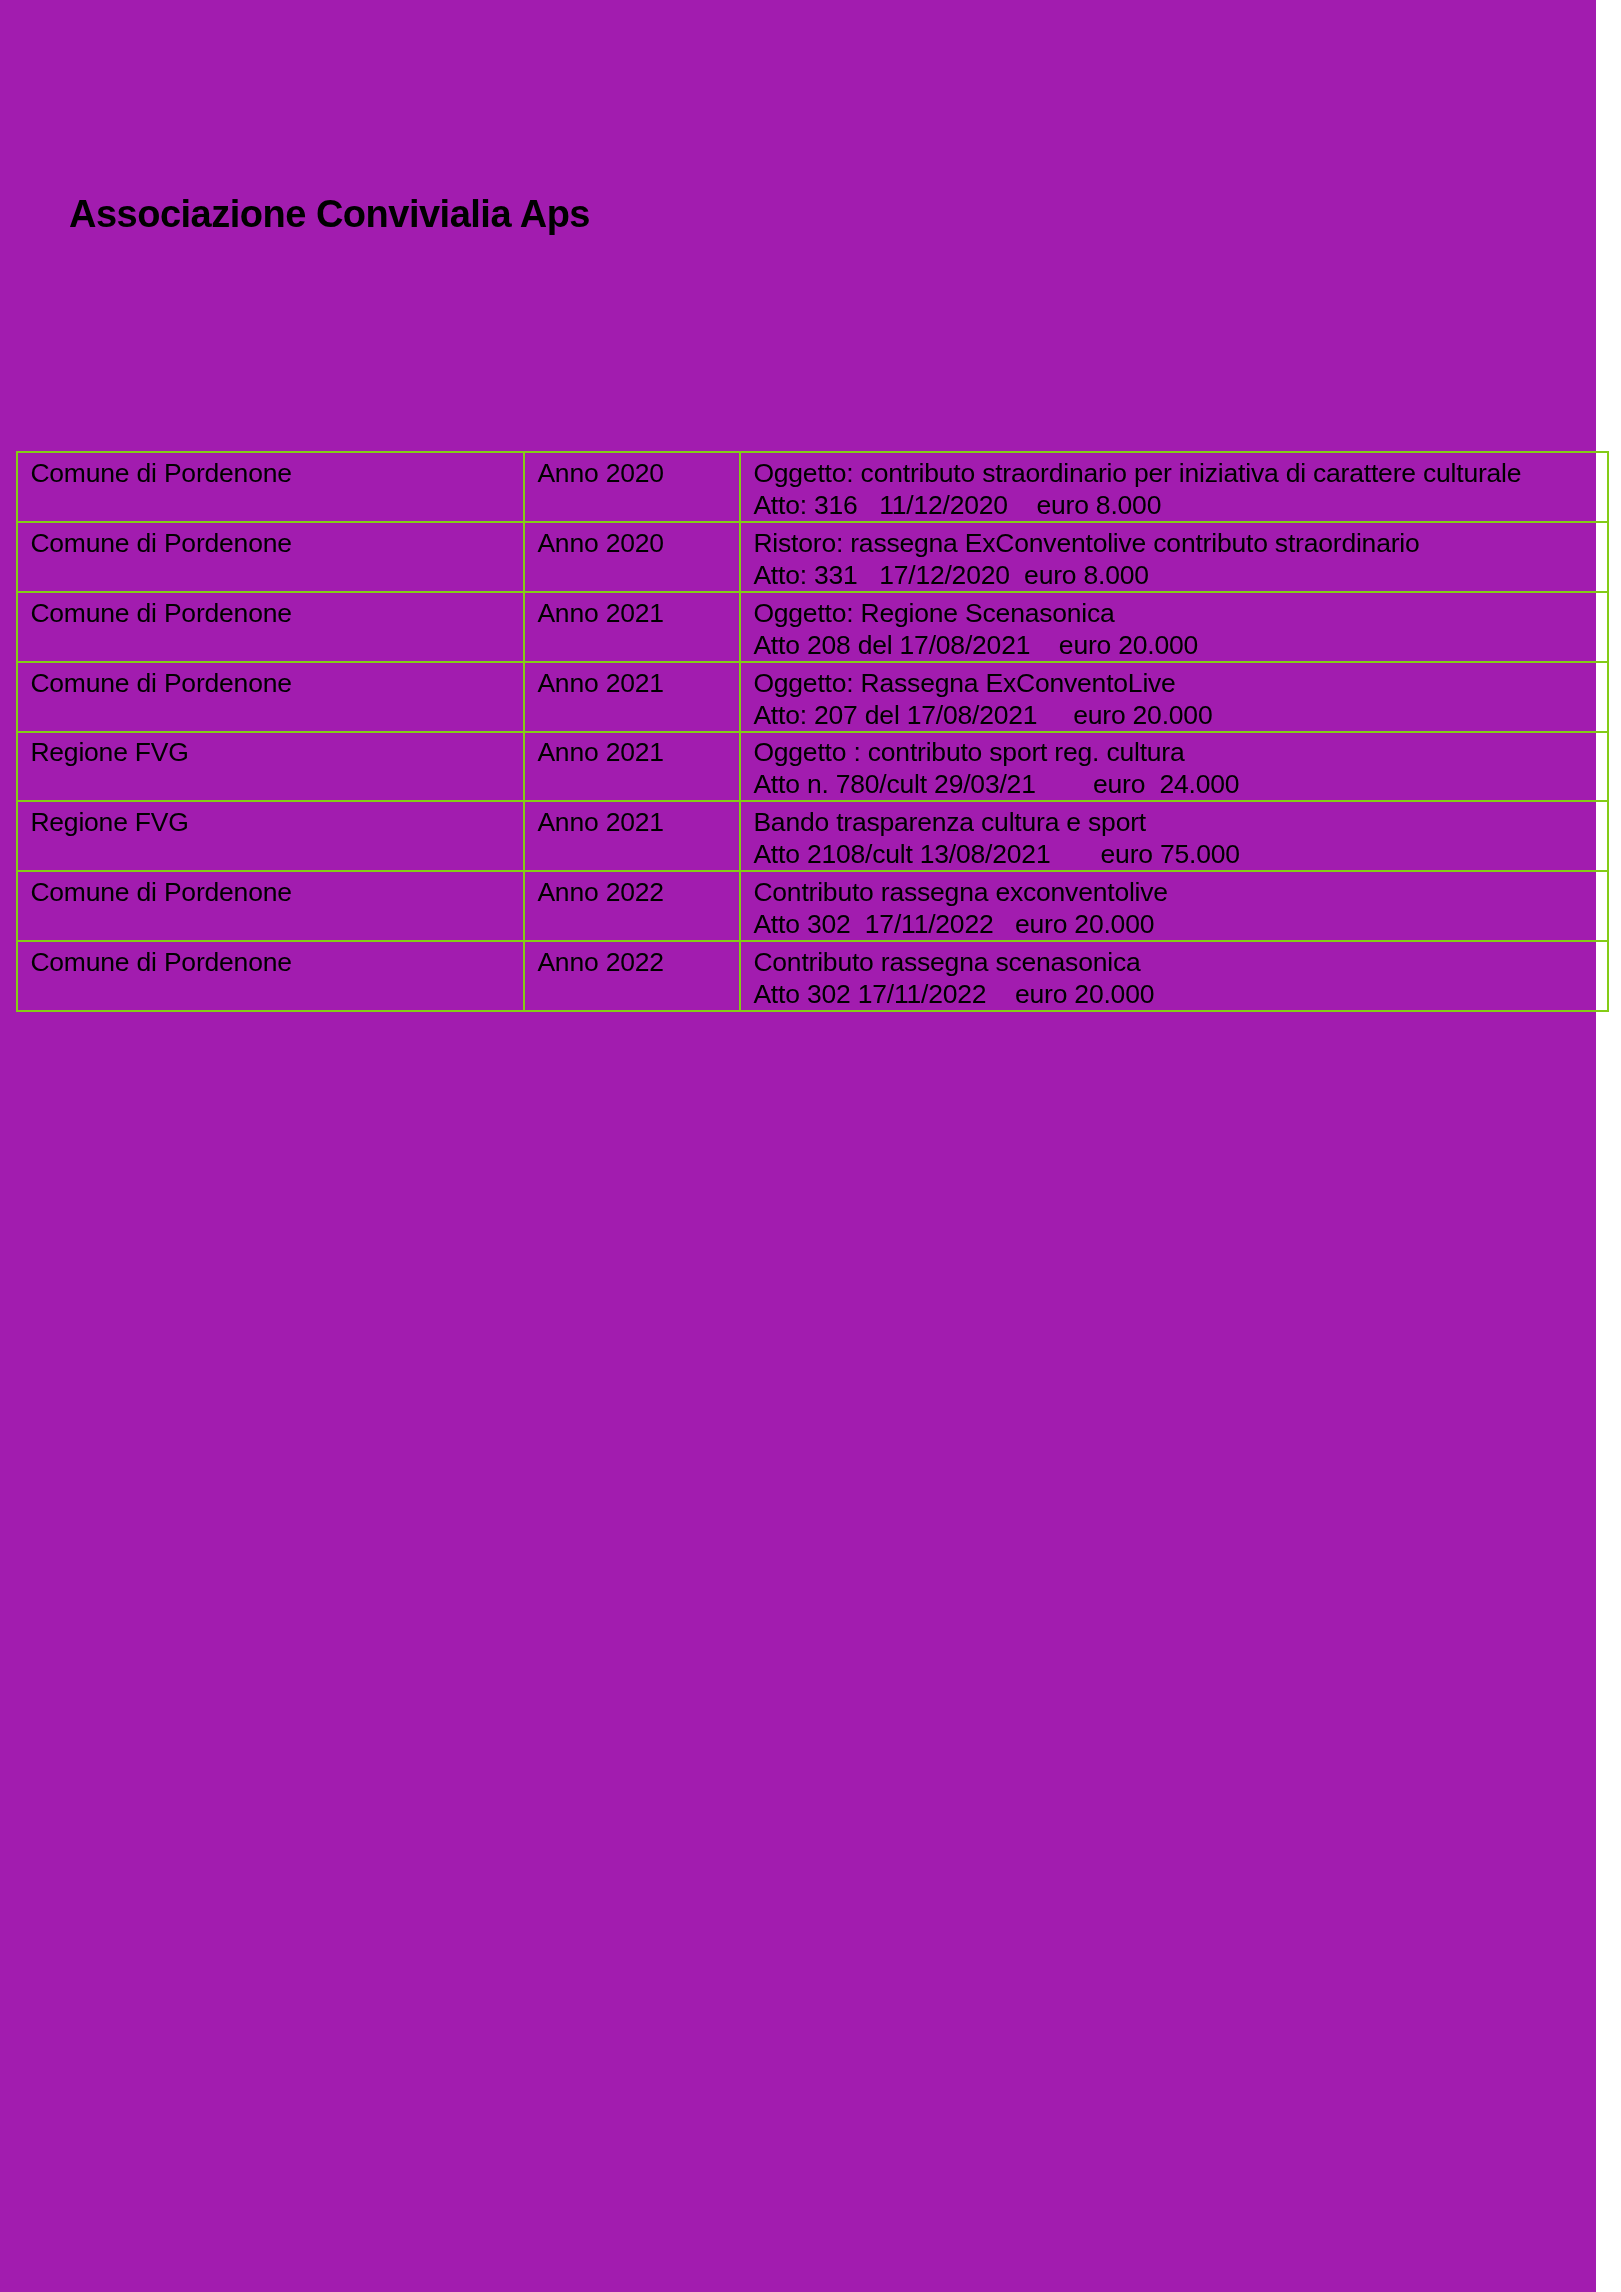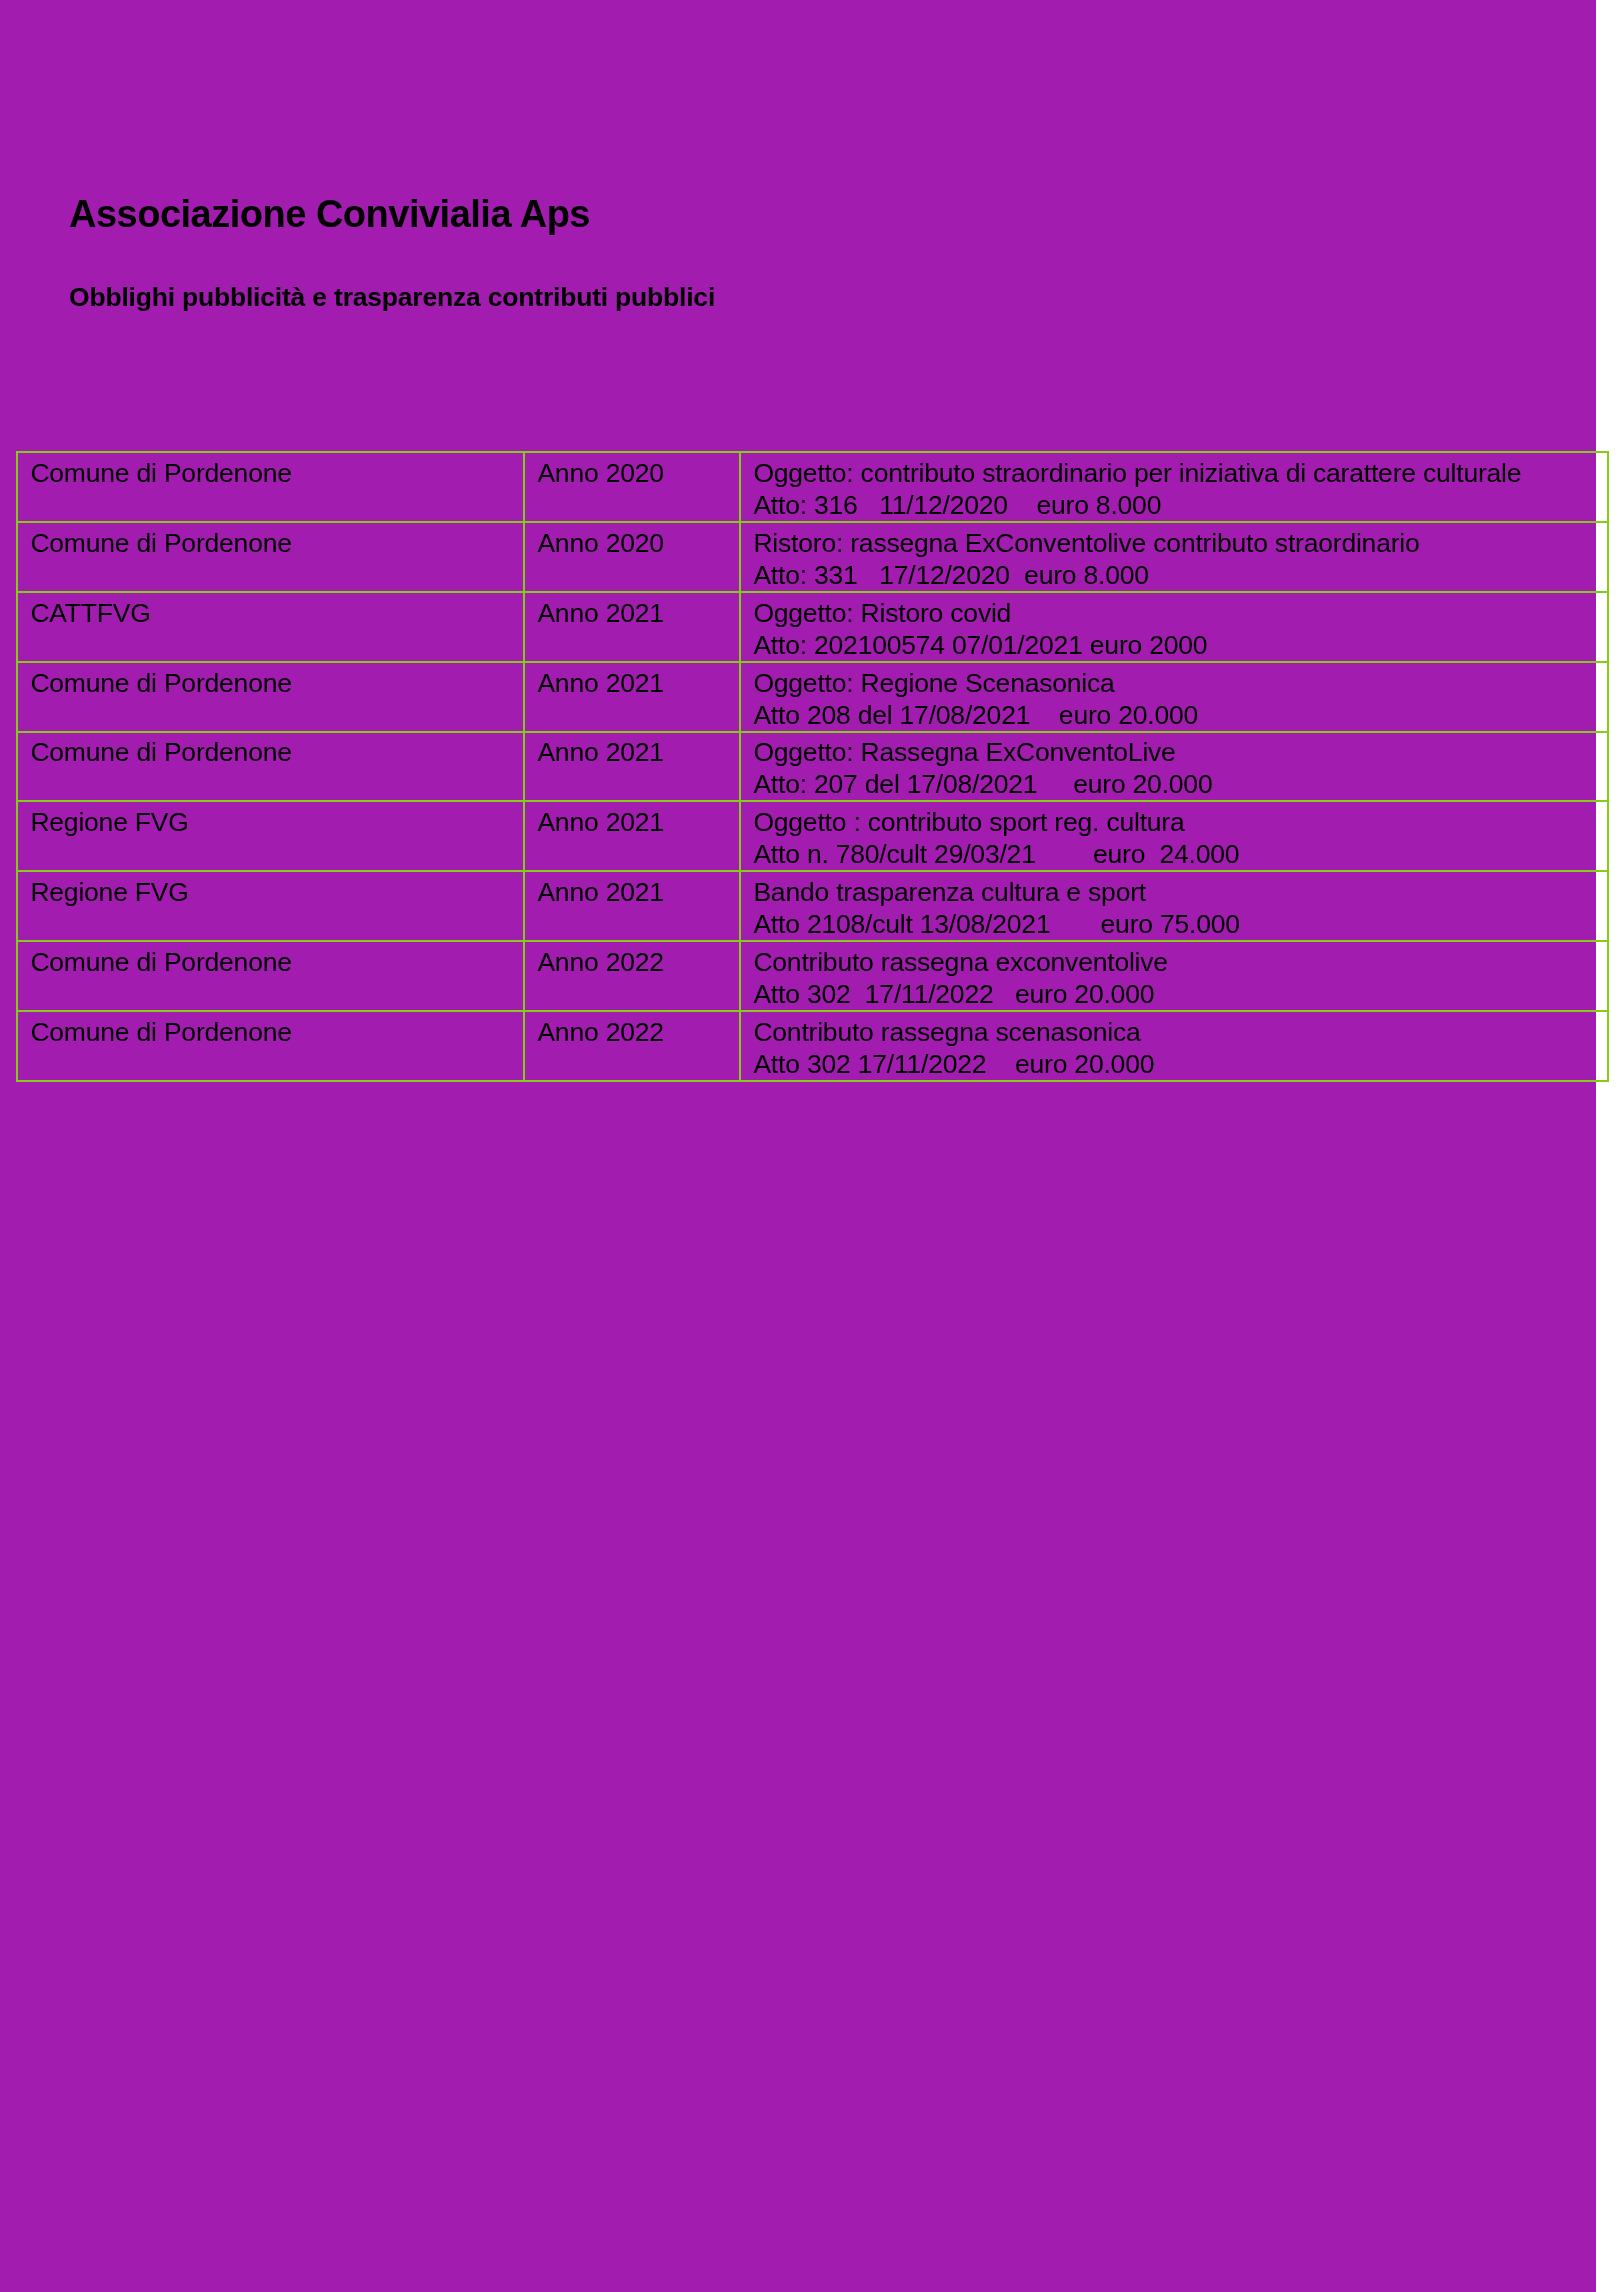--- a/index.html
+++ b/index.html
@@ -78,21 +78,20 @@
     line-height: 32px;
   }
 </style>
 </head>
 <body>
 
 <div class="page">
 
   <h1 class="doc-title">Associazione Convivialia Aps</h1>
 
-  <h2 class="doc-heading">Obblighi pubblicità e trasparenza contributi pubblici</h2>
 
 
   <table class="contrib">
     <colgroup>
       <col style="width:507px">
       <col style="width:216px">
       <col style="width:868px">
     </colgroup>
     <tbody>
   <tr>
@@ -114,32 +113,20 @@
     </td>
     <td>
       <div class="cell-line">Anno 2020</div>
     </td>
     <td>
       <div class="cell-line">Ristoro: rassegna ExConventolive contributo straordinario</div>
       <div class="cell-line">Atto: 331   17/12/2020  euro 8.000</div>
     </td>
   </tr>
 
-  <tr>
-    <td>
-      <div class="cell-line">CATTFVG</div>
-    </td>
-    <td>
-      <div class="cell-line">Anno 2021</div>
-    </td>
-    <td>
-      <div class="cell-line">Oggetto: Ristoro covid</div>
-      <div class="cell-line">Atto: 202100574 07/01/2021 euro 2000</div>
-    </td>
-  </tr>
 
   <tr>
     <td>
       <div class="cell-line">Comune di Pordenone</div>
     </td>
     <td>
       <div class="cell-line">Anno 2021</div>
     </td>
     <td>
       <div class="cell-line">Oggetto: Regione Scenasonica</div>

